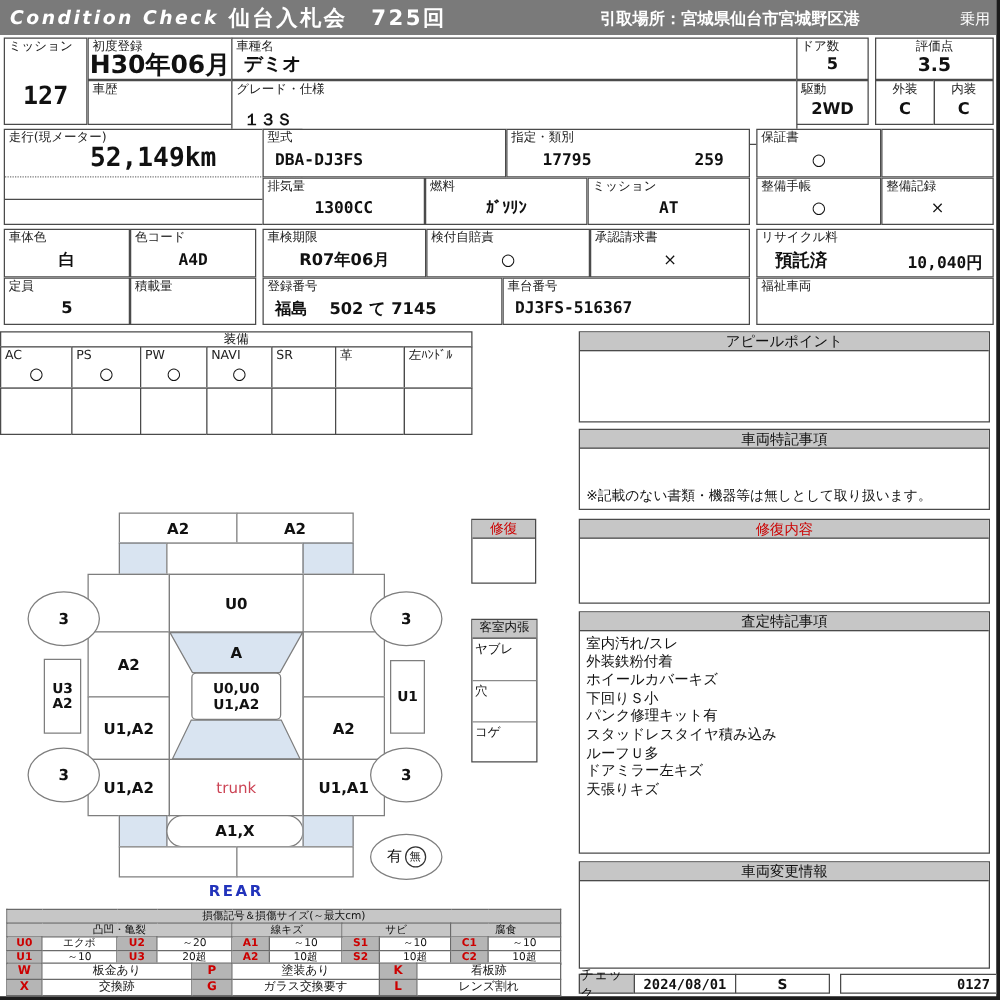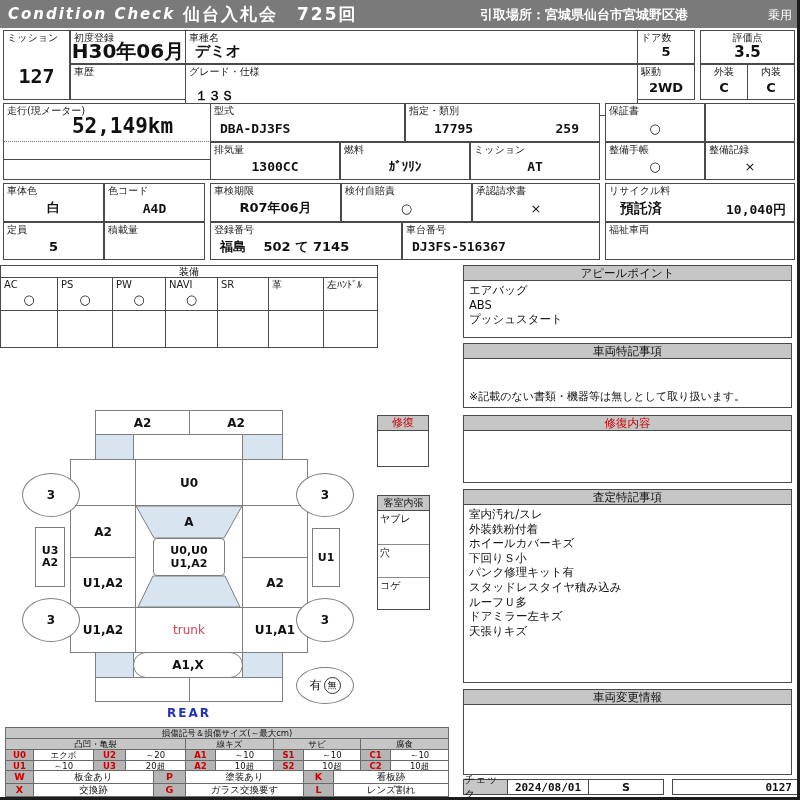--- a/index.html
+++ b/index.html
@@ -227,25 +227,20 @@
   <div class="bx" style="left:0px;top:310px;width:58px;height:38px;"></div>
   <div class="bx" style="left:57px;top:310px;width:56px;height:38px;"></div>
   <div class="bx" style="left:112px;top:310px;width:54px;height:38px;"></div>
   <div class="bx" style="left:165px;top:310px;width:53px;height:38px;"></div>
   <div class="bx" style="left:217px;top:310px;width:52px;height:38px;"></div>
   <div class="bx" style="left:268px;top:310px;width:56px;height:38px;"></div>
   <div class="bx" style="left:323px;top:310px;width:55px;height:38px;"></div>
 
   <div class="sec" style="left:463px;top:265px;width:329px;height:73px;">
     <div class="sec-hdr">アピールポイント</div>
-    <div class="sec-body">
-      <div>エアバッグ</div>
-      <div>ABS</div>
-      <div>プッシュスタート</div>
-    </div>
   </div>
   <div class="sec" style="left:463px;top:343px;width:329px;height:65px;">
     <div class="sec-hdr">車両特記事項</div>
     <div class="sec-body" style="display:flex;align-items:flex-end;font-size:11px;">
       <div>※記載のない書類・機器等は無しとして取り扱います。</div>
     </div>
   </div>
   <div class="sec" style="left:463px;top:415px;width:329px;height:68px;">
     <div class="sec-hdr red">修復内容</div>
     <div class="sec-body"></div>

